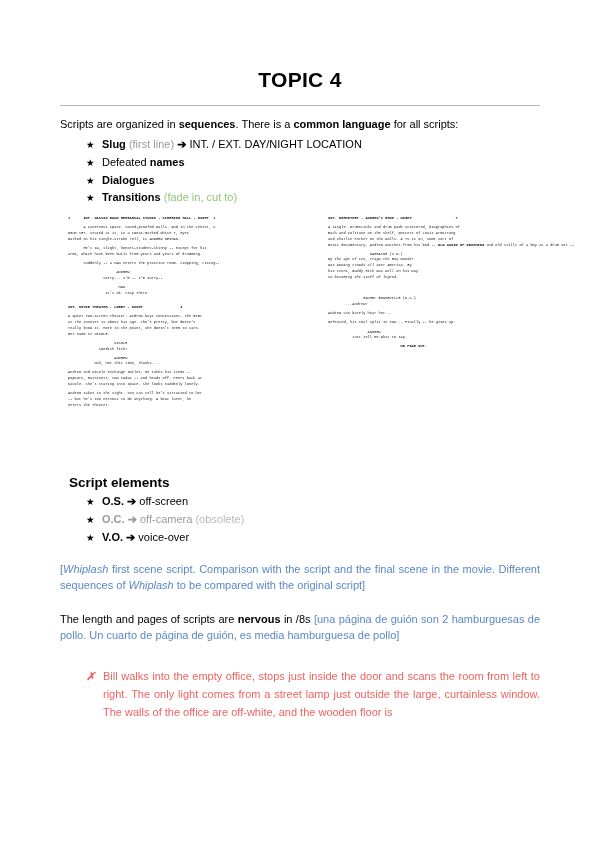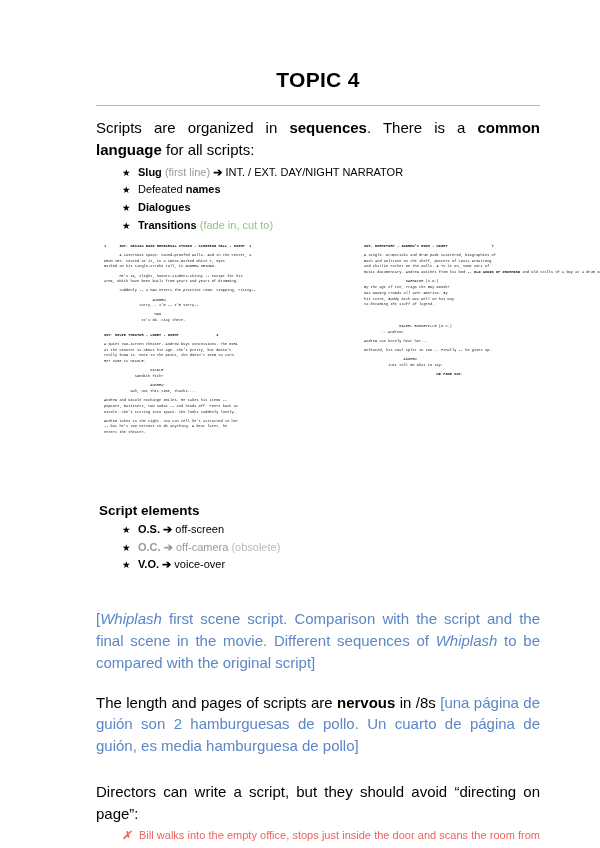--- a/index.html
+++ b/index.html
@@ -13,21 +13,21 @@
     font-family: "Liberation Sans", sans-serif;
     color: #000000;
     overflow: hidden;
   }
   .page {
     width: 600px;
     height: 848px;
     position: relative;
     background: #ffffff;
     box-sizing: border-box;
-    padding: 68px 60px 0 96px;
+    padding: 68px 60px 0 60px;
   }
 
   
   .doc-title {
     font-size: 21px;
     font-weight: bold;
     text-align: center;
     letter-spacing: 0.3px;
     margin: 0 0 14px 0;
     line-height: 1.1;
@@ -41,30 +41,30 @@
   }
   .rule {
     border: none;
     border-top: 1px solid #b7b7b7;
     margin: 0 0 11px 0;
     height: 0;
   }
 
   
   .para {
-    font-size: 15px;
+    font-size: 11px;
     line-height: 1.45;
     margin: 0 0 3px 0;
     text-align: justify;
   }
   .para.justify-block { text-align: justify; }
   b, .b { font-weight: bold; }
   .gray { color: #9a9a9a; }
   .green { color: #93c47d; margin-top: 20px; }
-  .blue { color: #5b87c7; margin-top: 19px; }
+  .blue { color: #5b87c7; }
   .red { color: #ef6360; }
   .ital { font-style: italic; }
 
   
   ul.starlist {
     list-style: none;
     margin: 2px 0 0 0;
     padding: 0 0 0 26px;
   }
   ul.starlist li {
@@ -79,21 +79,21 @@
     top: 0;
     font-size: 9.5px;
     line-height: 1.9;
   }
   .arrow { font-weight: bold; }
 
   
   .section-h {
     font-size: 13.5px;
     font-weight: bold;
-    margin: 0 0 3px 3px;
+    margin: 0 0 3px 9px;
   }
 
   
   .script-region {
     position: relative;
     margin-top: 9px;
     height: 250px;
   }
   .script-col {
     position: absolute;
@@ -150,21 +150,21 @@
 
 <div class="page">
 
   <h1 class="doc-title">TOPIC 4</h1>
 
   <hr class="rule">
 
   <p class="para"><span>Scripts are organized in </span><b>sequences</b><span>. There is a </span><b>common language</b><span> for all scripts:</span></p>
 
   <ul class="starlist">
-    <li><span class="star">★</span><b>Slug</b><span class="gray"> (first line)</span> <span class="arrow">➔</span><span> INT. / EXT. DAY/NIGHT NARRATOR</span></li>
+    <li><span class="star">★</span><b>Slug</b><span class="gray"> (first line)</span> <span class="arrow">➔</span><span> INT. / EXT. DAY/NIGHT LOCATION</span></li>
     <li><span class="star">★</span><span>Defeated </span><b>names</b></li>
     <li><span class="star">★</span><b>Dialogues</b></li>
     <li><span class="star">★</span><b>Transitions</b><span class="green"> (fade in, cut to)</span></li>
   </ul>
 
   <div class="script-region">
 
     <div class="script-col left">
 
       <div class="script-block blk-1"><span class="sc-bold">1</span>      <span class="sc-bold">INT. NASSAU BAND REHEARSAL STUDIO - SCHERING HALL - NIGHT</span>  <span class="sc-bold">1</span>
@@ -229,18 +229,17 @@
     <li><span class="star">★</span><b>V.O.</b> <span class="arrow">➔</span><span> voice-over</span></li>
   </ul>
 
   <div class="spacer-md"></div>
   <p class="para blue justify-block"><span>[</span><span class="ital">Whiplash</span><span> first scene script. Comparison with the script and the final scene in the movie. Different sequences of </span><span class="ital">Whiplash</span><span> to be compared with the original script]</span></p>
 
   <div class="spacer-md"></div>
   <p class="para justify-block"><span>The length and pages of scripts are </span><b>nervous</b><span> in /8s </span><span class="blue">[una página de guión son 2 hamburguesas de pollo. Un cuarto de página de guión, es media hamburguesa de pollo]</span></p>
 
   <div class="spacer-lg"></div>
-  <p class="para">Directors can write a script, but they should avoid “directing on page”:</p>
   <ul class="crosslist">
     <li class="red"><span class="cross">✗</span><span>Bill walks into the empty office, stops just inside the door and scans the room from left to right. The only light comes from a street lamp just outside the large, curtainless window. The walls of the office are off-white, and the wooden floor is</span></li>
   </ul>
 
 </div>
 
 </body></html>

